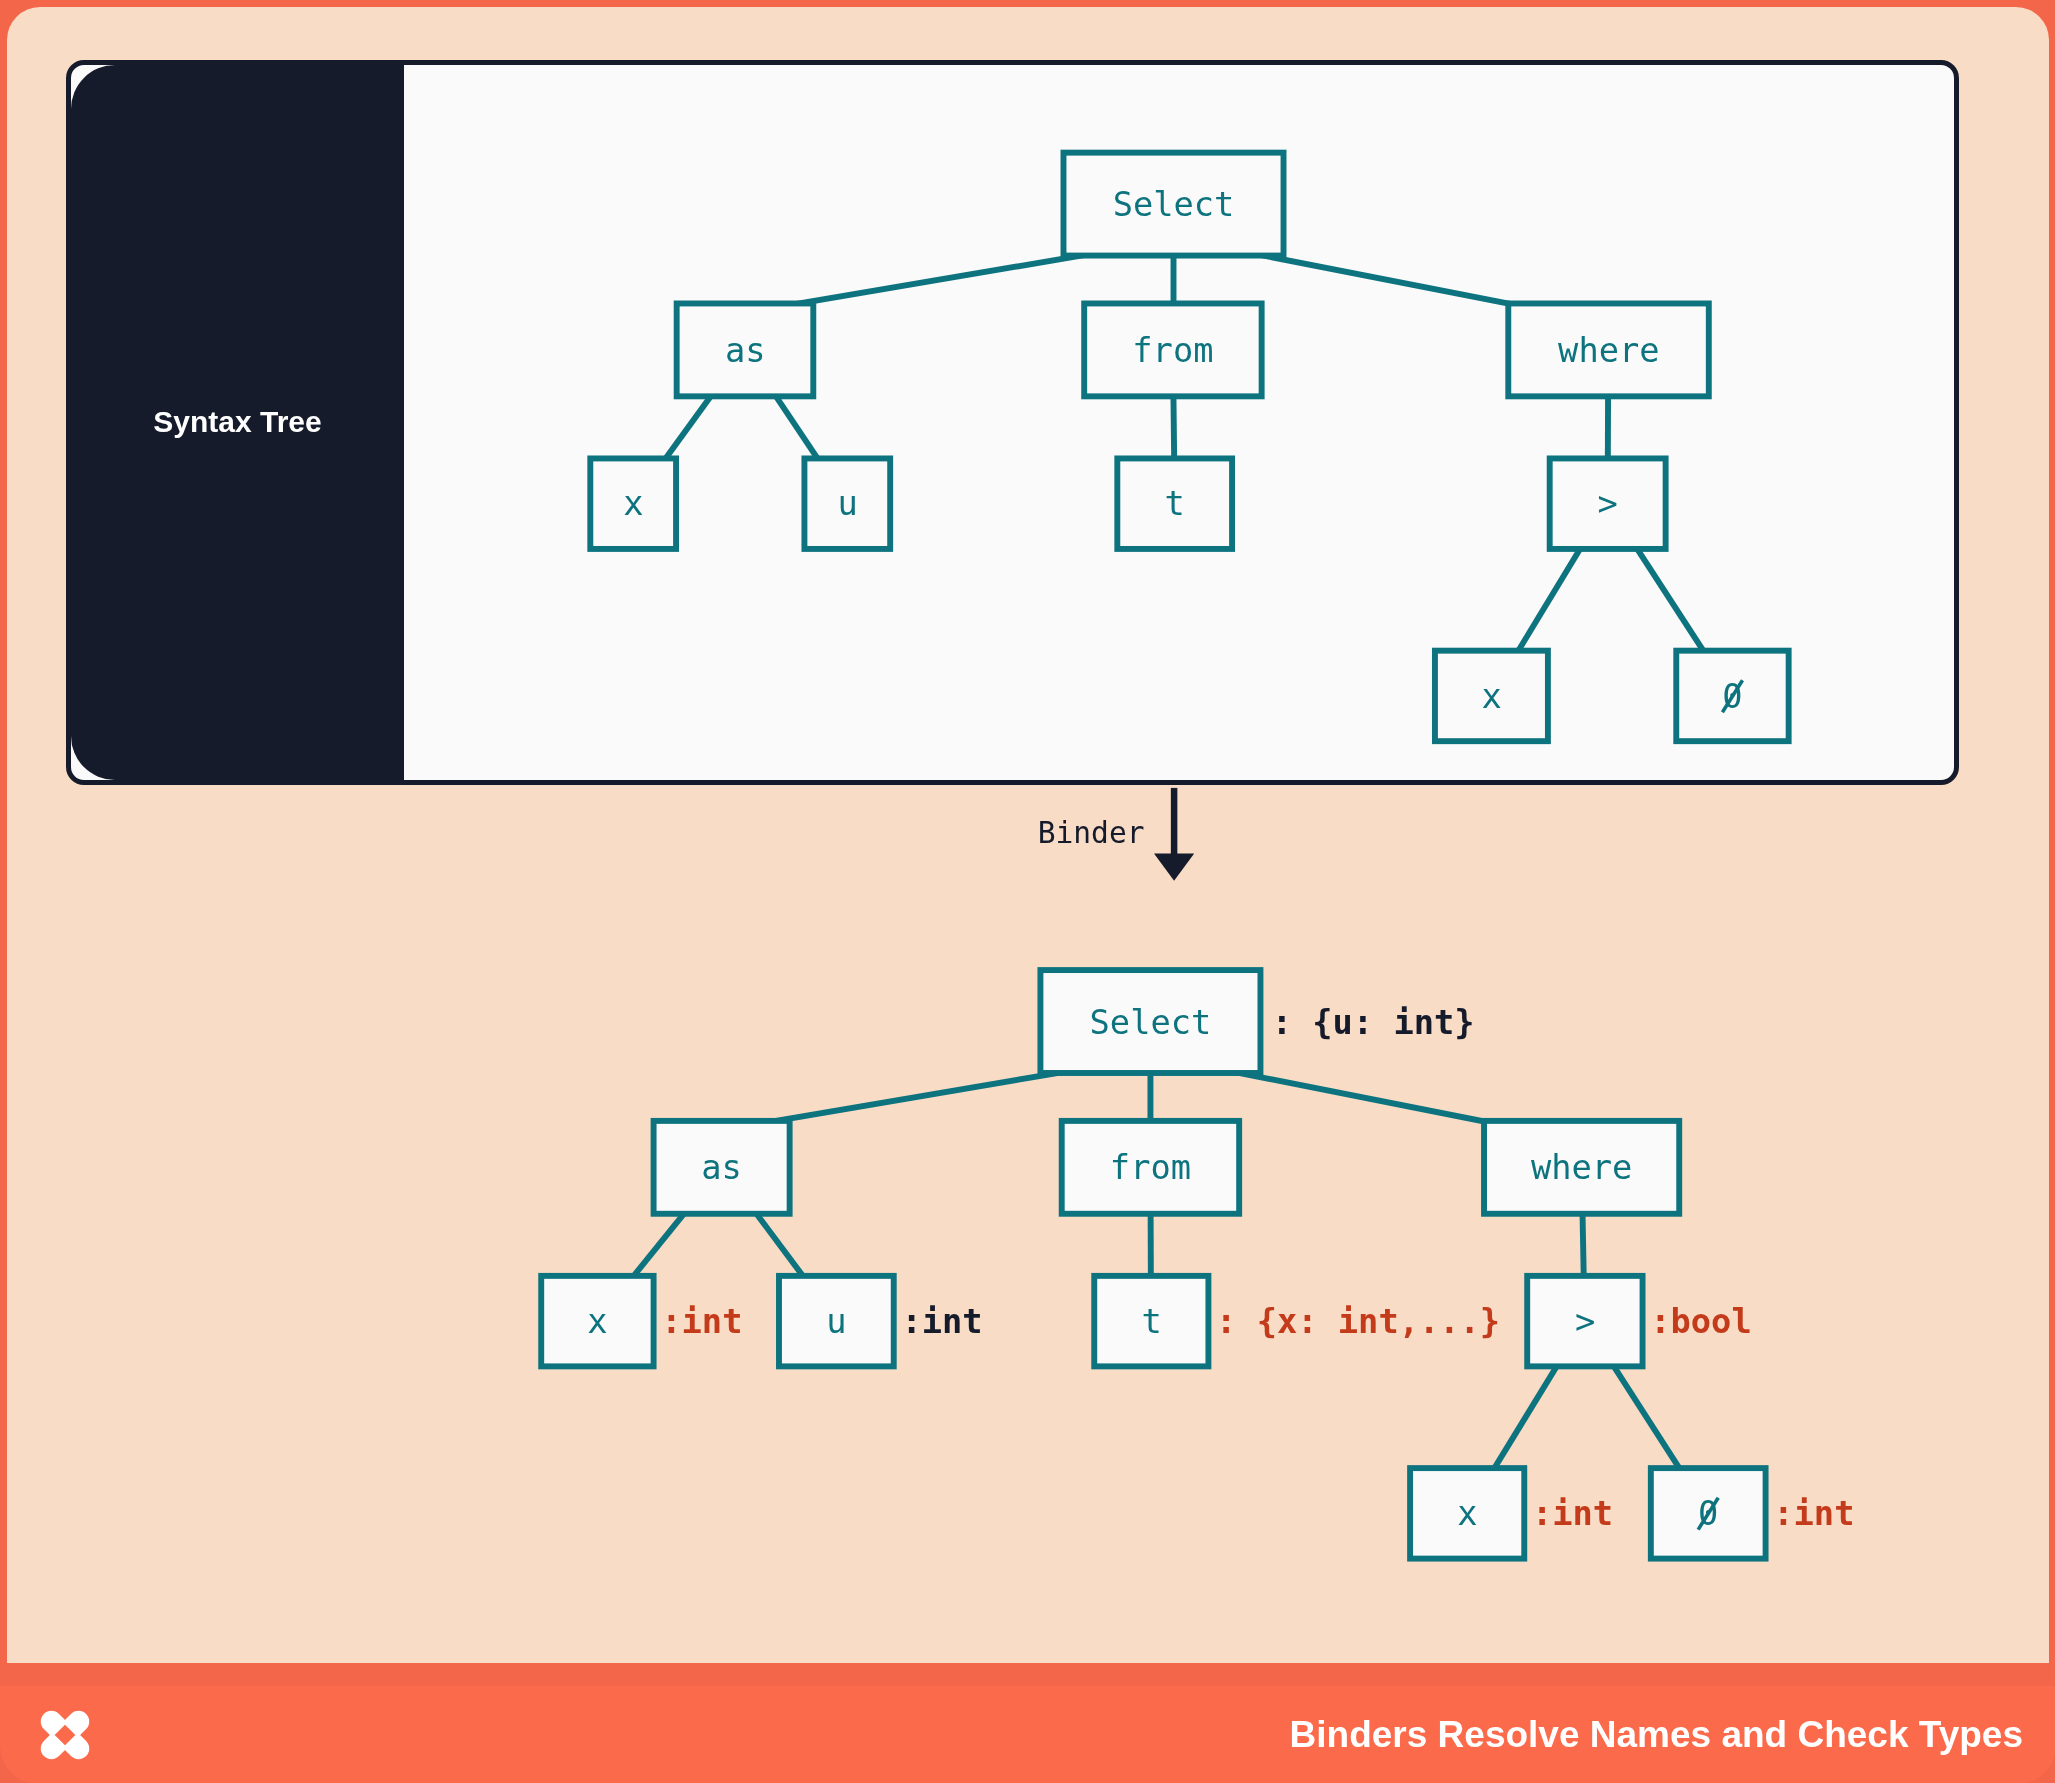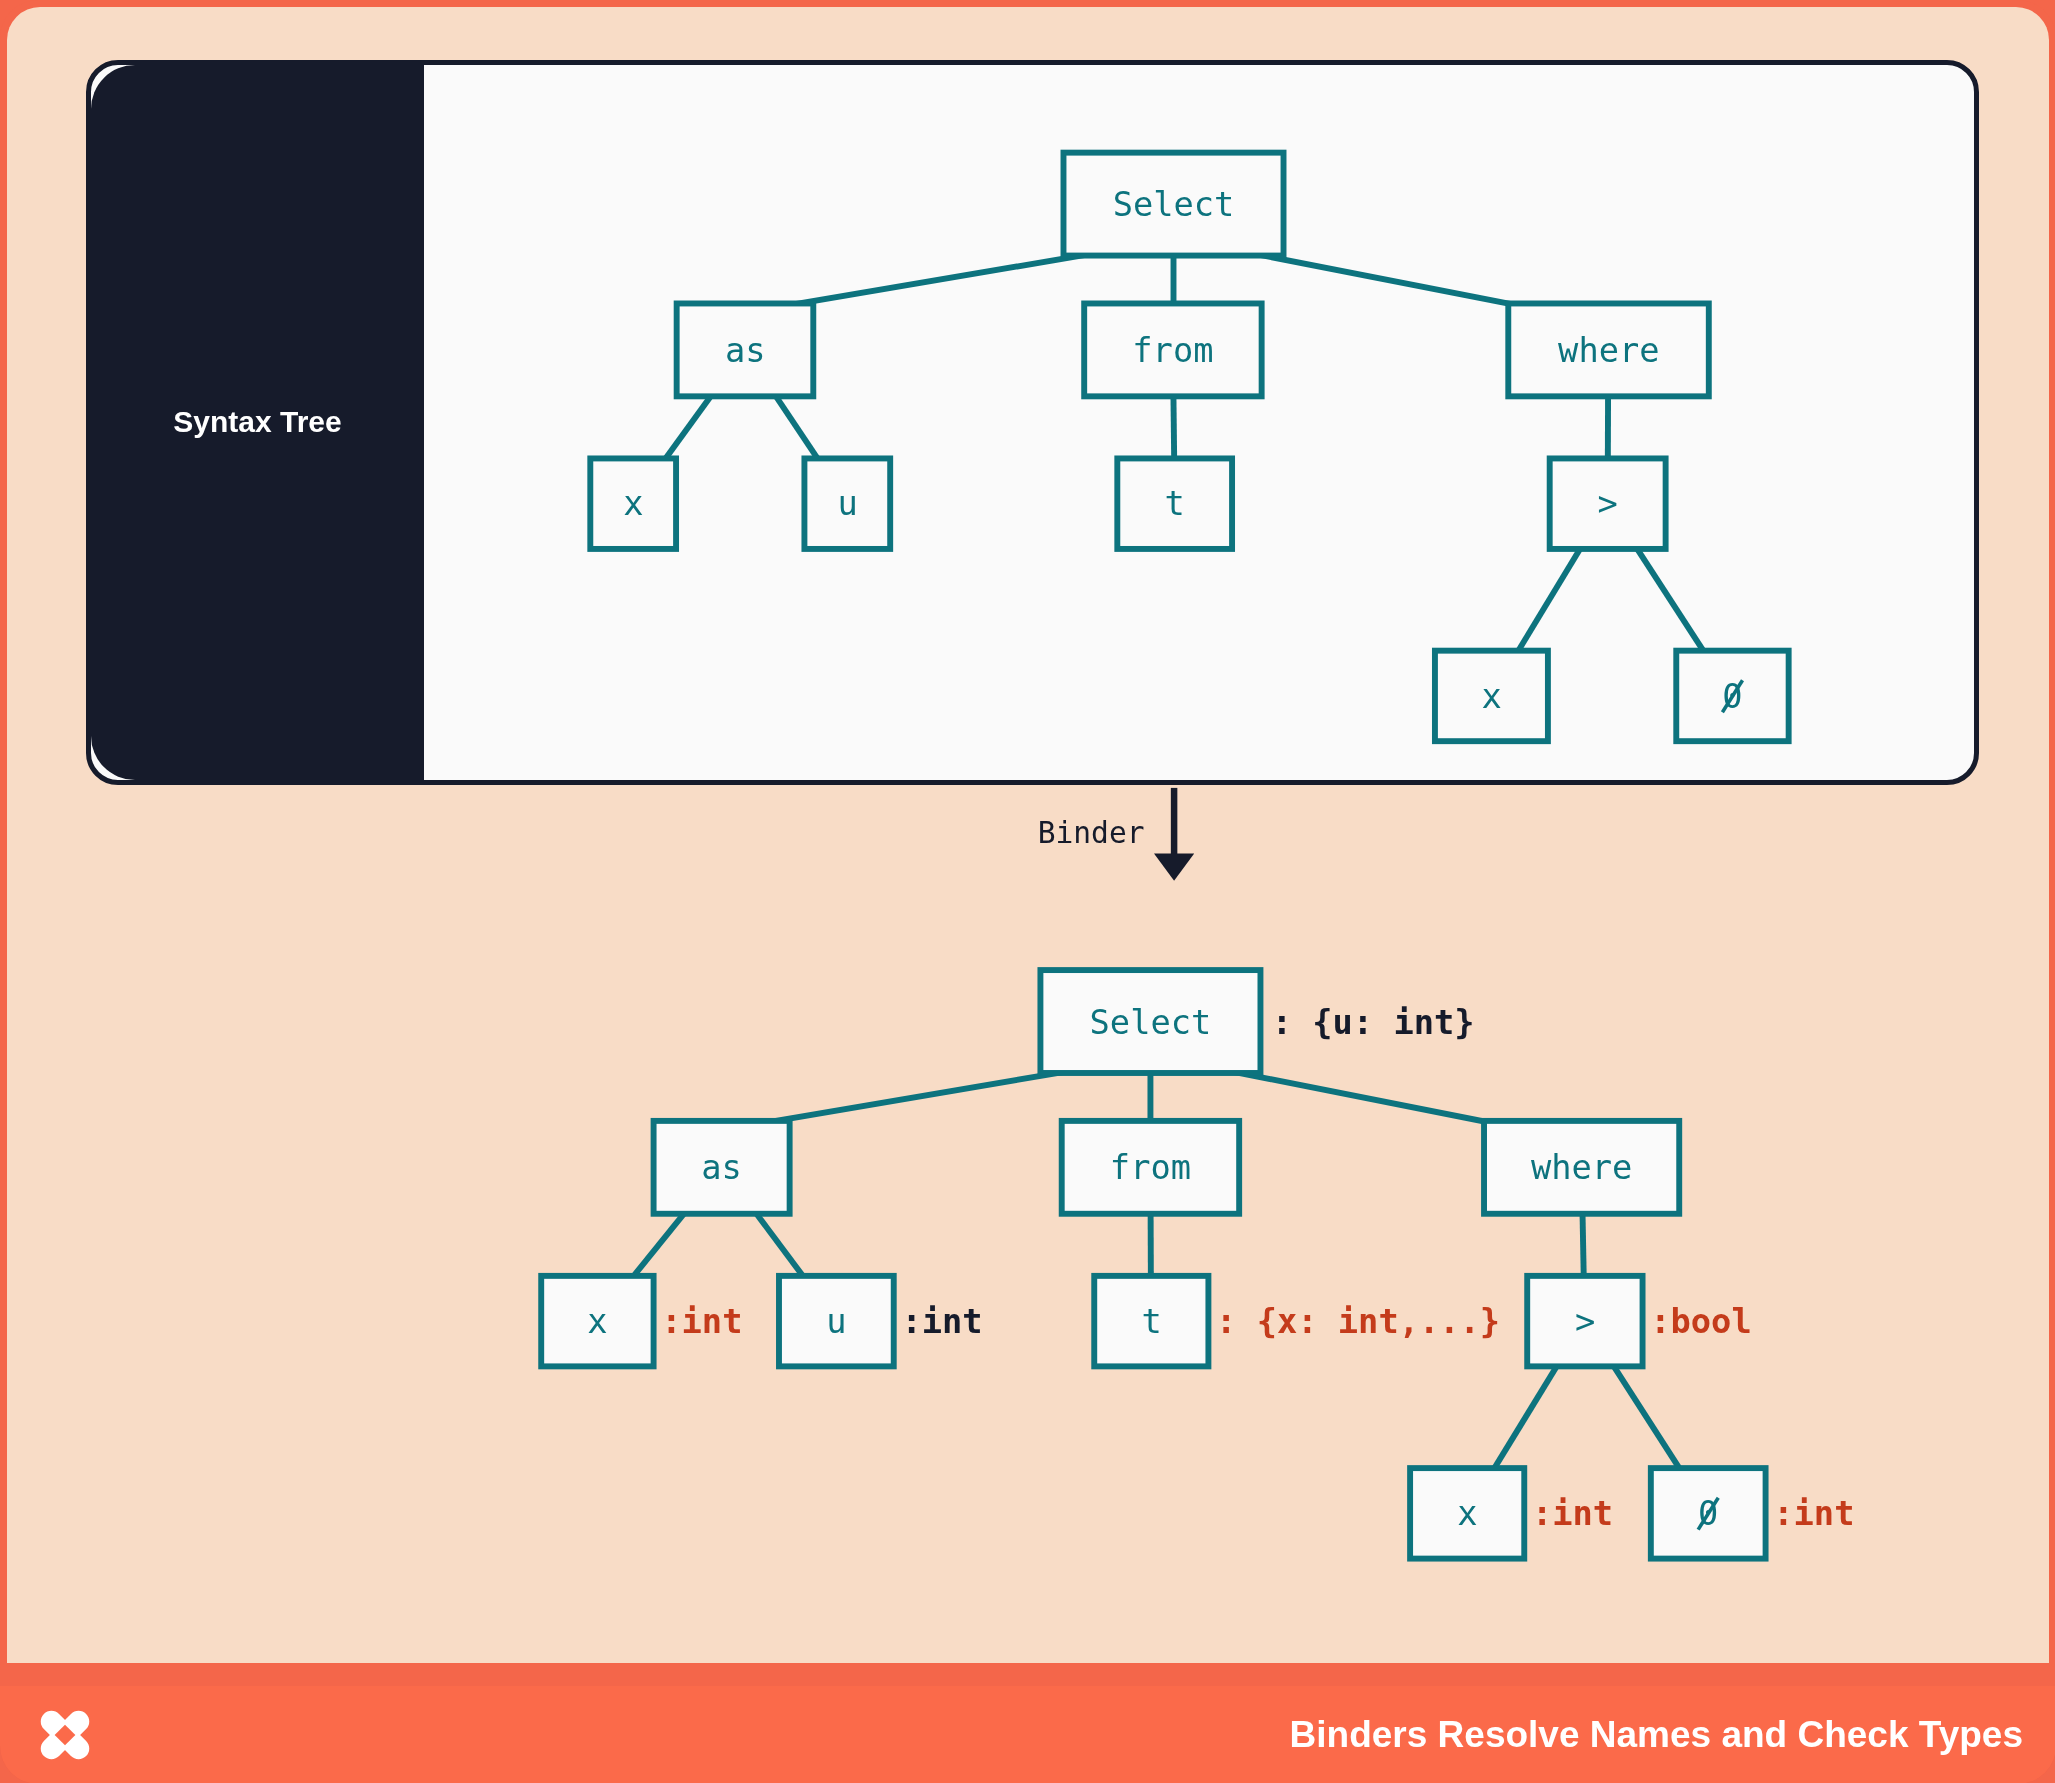--- a/index.html
+++ b/index.html
@@ -1,18 +1,18 @@
 <!DOCTYPE html>
 <html style="font-size:9.5px"><head>
 <meta charset="utf-8">
 <style>
   html,body{margin:0;padding:0;background:#f4664a;}
   .canvas{position:relative;width:2056px;height:1784px;background:#f4664a;border-radius:38px;overflow:hidden;font-family:"Liberation Sans",sans-serif;}
   .peach{position:absolute;left:7px;top:7px;right:7px;bottom:121px;background:#f8dcc6;border-radius:33px 33px 0 0;}
-  .panel{position:absolute;left:86px;width:1893px;height:725px;background:#fafafa;border:5.3px solid #161b2b;border-radius:32px;box-sizing:border-box;overflow:hidden;}
+  .panel{position:absolute;left:66px;width:1893px;height:725px;background:#fafafa;border:5.3px solid #161b2b;border-radius:18px;box-sizing:border-box;overflow:hidden;}
   .panel.top{top:60px;}
   .panel.bottom{top:878px;}
   .sidebar{position:absolute;left:0;top:0;bottom:0;width:333px;background:#161b2b;border-radius:44px 0 0 44px;display:flex;flex-direction:column;align-items:center;justify-content:center;}
   .sidebar-label{color:#ffffff;font-weight:bold;font-size:30px;line-height:1.62;text-align:center;font-family:"Liberation Sans",sans-serif;}
   .overlay{position:absolute;left:0;top:0;width:2056px;height:1784px;pointer-events:none;}
   .edge{stroke:#0d737e;stroke-width:10;fill:none;}
   .node{fill:#fafafa;stroke:#0d737e;stroke-width:10;}
   .nl{fill:#0d737e;font-family:"DejaVu Sans Mono",monospace;font-size:57px;text-anchor:middle;dominant-baseline:central;}
   .anno{font-family:"DejaVu Sans Mono",monospace;font-size:57px;font-weight:bold;dominant-baseline:central;}
   .anno.red{fill:#c43b1b;}

